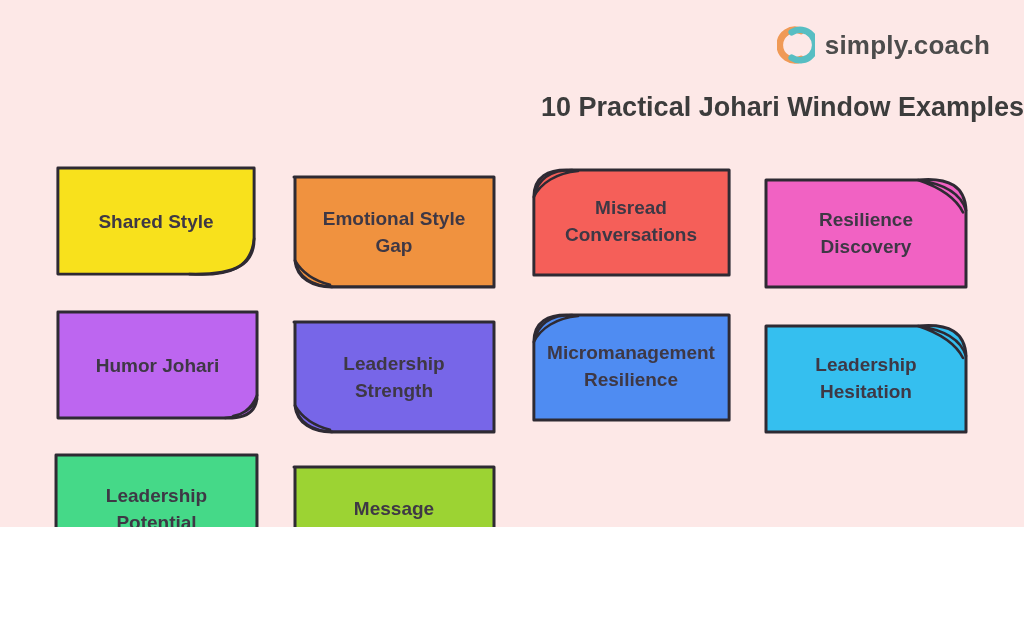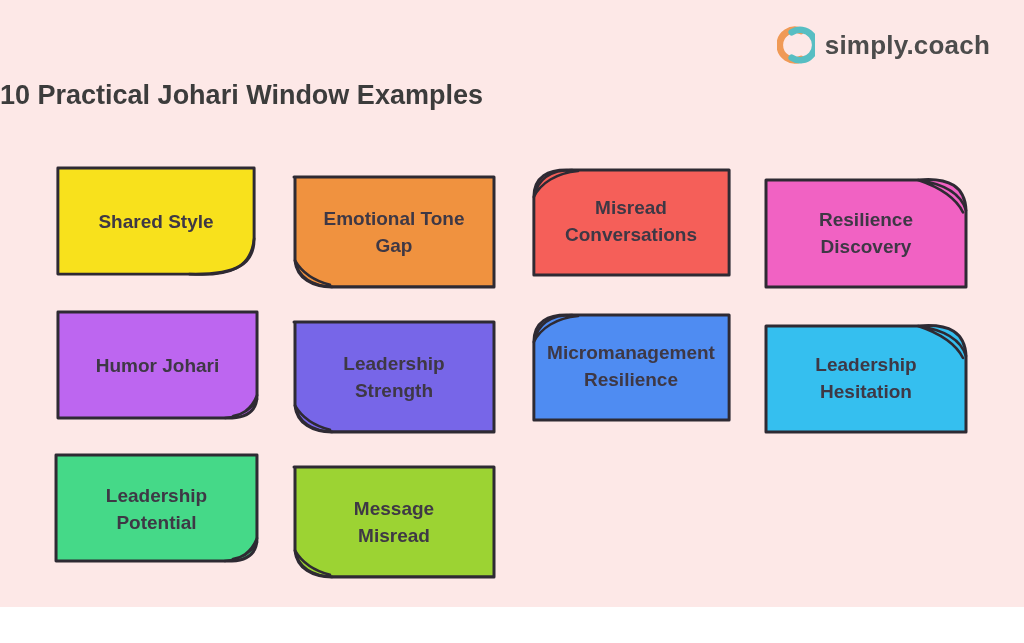--- a/index.html
+++ b/index.html
@@ -1,33 +1,33 @@
 <!DOCTYPE html>
 <html><head>
 <meta charset="utf-8">
 <style>
   html,body{margin:0;padding:0;}
   .stage{
     position:relative;
-    width:1024px;height:607px;
+    width:1024px;height:527px;
     background:#FDE8E7;
     overflow:hidden;
     font-family:"Liberation Sans", sans-serif;
   }
   .logo{
     position:absolute;top:26px;right:34px;
     display:flex;align-items:center;gap:10px;
   }
   .logo-icon{width:38px;height:38px;display:block;}
   .logo-text{
     font-size:26px;font-weight:700;color:#4C4C4C;letter-spacing:0.2px;
   }
   .page-title{
-    position:absolute;top:80px;left:0;width:100%;
-    text-align:left;
+    position:absolute;top:92px;left:0;width:100%;
+    text-align:right;
     font-size:27px;font-weight:700;color:#3C3C3C;
   }
   .notes-grid{position:absolute;inset:0;}
   .note{position:absolute;}
   .note svg{
     position:absolute;inset:0;width:100%;height:100%;
     overflow:visible;display:block;
   }
   .note-label{
     position:absolute;inset:0;
@@ -61,21 +61,21 @@
           <path d="M6 4 L206 4 L206 76 C206 102 188 112 146 112 L6 112 Z" fill="#F8E11C" stroke="#2E2A33" stroke-width="3" stroke-linejoin="round"></path>
           <path d="M206 76 C203 104 184 115 140 112" fill="none" stroke="#2E2A33" stroke-width="2.6" stroke-linecap="round"></path>
         </svg>
         <div class="note-label">Shared Style</div>
       </div>
       <div class="note" style="left: 288px; top: 173px; width: 212px; height: 120px;">
         <svg viewBox="0 0 212 118" preserveAspectRatio="none">
           <path d="M6 4 L206 4 L206 112 L44 112 C25 112 9 104 7 86 L7 4 Z" fill="#F0923F" stroke="#2E2A33" stroke-width="3" stroke-linejoin="round"></path>
           <path d="M7 86 C10 103 25 111 44 112 M7 86 C14 98 26 106 42 110" fill="none" stroke="#2E2A33" stroke-width="2.6" stroke-linecap="round"></path>
         </svg>
-        <div class="note-label">Emotional Tone
+        <div class="note-label">Emotional Style
 Gap</div>
       </div>
       <div class="note" style="left: 527px; top: 163px; width: 208px; height: 118px;">
         <svg viewBox="0 0 212 118" preserveAspectRatio="none">
           <path d="M7 34 C7 14 21 6 44 7 L206 7 L206 112 L7 112 Z" fill="#F55F59" stroke="#2E2A33" stroke-width="3" stroke-linejoin="round"></path>
           <path d="M7 34 C11 15 26 7 46 7 M7 34 C14 20 30 10 52 8" fill="none" stroke="#2E2A33" stroke-width="2.6" stroke-linecap="round"></path>
         </svg>
         <div class="note-label">Misread
 Conversations</div>
       </div>

